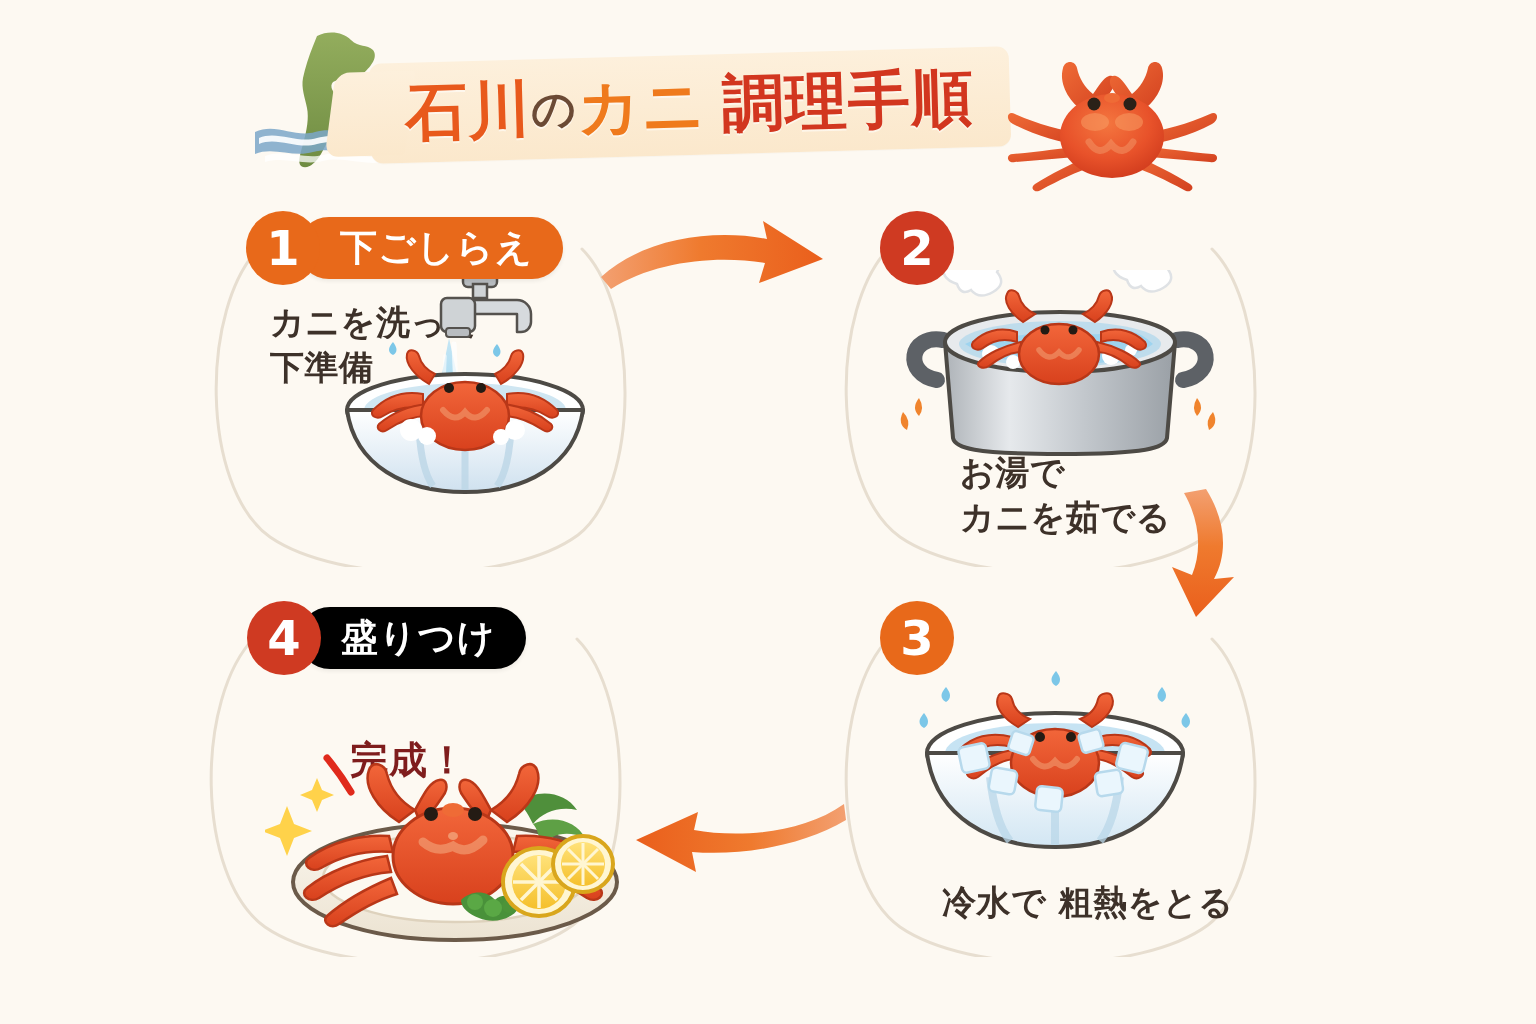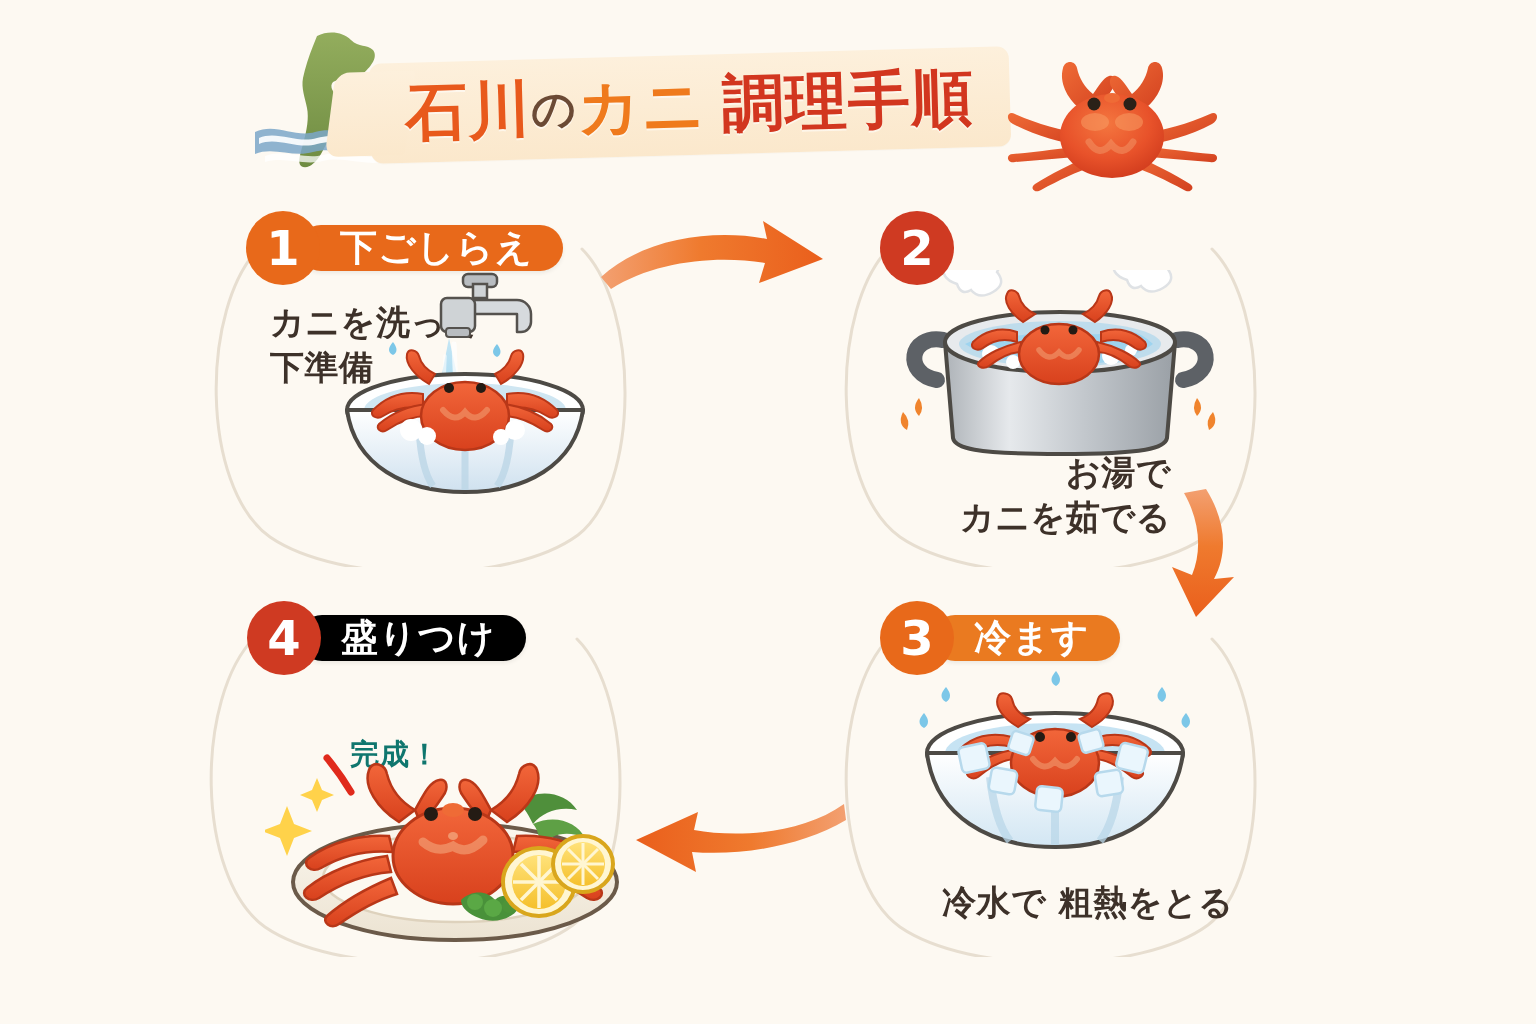--- a/index.html
+++ b/index.html
@@ -52,33 +52,33 @@
     z-index:5;
   }
   .badge .num{
     width:74px;height:74px;border-radius:50%;
     display:flex;align-items:center;justify-content:center;
     color:#fff;font-size:48px;font-weight:bold;line-height:1;
     position:relative;z-index:3;
     font-family:"DejaVu Sans","Liberation Sans",sans-serif;
   }
   .badge .pill{
-    height:46px;border-radius:34px;margin-left:-22px;
+    height:62px;border-radius:34px;margin-left:-22px;
     padding:0 30px 0 42px;
     display:flex;align-items:center;
     color:#fff;font-size:37px;font-weight:bold;
     letter-spacing:1px;white-space:nowrap;
     box-shadow:0 2px 4px rgba(0,0,0,.07);
   }
   .caption{
     position:absolute;color:#3d3129;font-size:34px;font-weight:bold;
     line-height:1.32;white-space:pre-line;letter-spacing:.5px;
   }
   .done-text{
-    position:absolute;color:#0f766e;font-size:29px;font-weight:bold;
+    position:absolute;color:#7f1d1d;font-size:38px;font-weight:bold;
     letter-spacing:1px;
   }
   .illus{position:absolute;}
 
   
   .arrow{position:absolute;}
 </style>
 </head>
 <body>
 
@@ -293,21 +293,21 @@
         <circle cx="150" cy="60" r="4.5" fill="#241b14"></circle>
         <circle cx="178" cy="60" r="4.5" fill="#241b14"></circle>
 
         <path d="M24 128 q6 10 0 18 q-8 -8 0 -18" fill="#f0842d"></path>
         <path d="M8 142 q8 8 4 18 q-10 -6 -4 -18" fill="#f0842d"></path>
         <path d="M302 128 q-6 10 0 18 q8 -8 0 -18" fill="#f0842d"></path>
         <path d="M318 142 q-8 8 -4 18 q10 -6 4 -18" fill="#f0842d"></path>
       </svg>
     </div>
 
-    <div class="caption" style="left:120px;top:255px;text-align:right">お湯で
+    <div class="caption" style="left:120px;top:255px;text-align:left">お湯で
 カニを茹でる</div>
   </div>
 
   <div class="arrow" style="left:1140px;top:475px;width:150px;height:150px">
     <svg width="150" height="150" viewBox="0 0 150 150">
       <defs>
         <linearGradient id="ar2" x1="0" y1="0" x2="0" y2="1">
           <stop offset="0%" stop-color="#f3a071"></stop>
           <stop offset="45%" stop-color="#ef7a2e"></stop>
           <stop offset="100%" stop-color="#ea5f1c"></stop>
@@ -317,21 +317,20 @@
     </svg>
   </div>
 
   <div class="card" style="left:840px;top:585px">
     <svg class="card-arc" viewBox="0 0 420 330">
       <path d="M50 10 C-10 70 -10 250 60 300 C130 348 300 348 368 298 C430 250 430 70 372 12" fill="none" stroke="#e7ded0" stroke-width="3" stroke-linecap="round"></path>
     </svg>
 
     <div class="badge" style="left:40px;top:16px">
       <div class="num" style="background:#e8691a">3</div>
-      <div class="pill" style="background:#ea7a20">冷ます</div>
     </div>
 
     <div class="illus" style="left:50px;top:80px;width:330px;height:200px">
       <svg width="330" height="200" viewBox="0 0 330 200">
         <defs>
           <linearGradient id="bowl3" x1="0" y1="0" x2="0" y2="1">
             <stop offset="0%" stop-color="#ffffff"></stop>
             <stop offset="100%" stop-color="#d2e6f3"></stop>
           </linearGradient>
           <linearGradient id="cr3" x1="0" y1="0" x2="0" y2="1">

